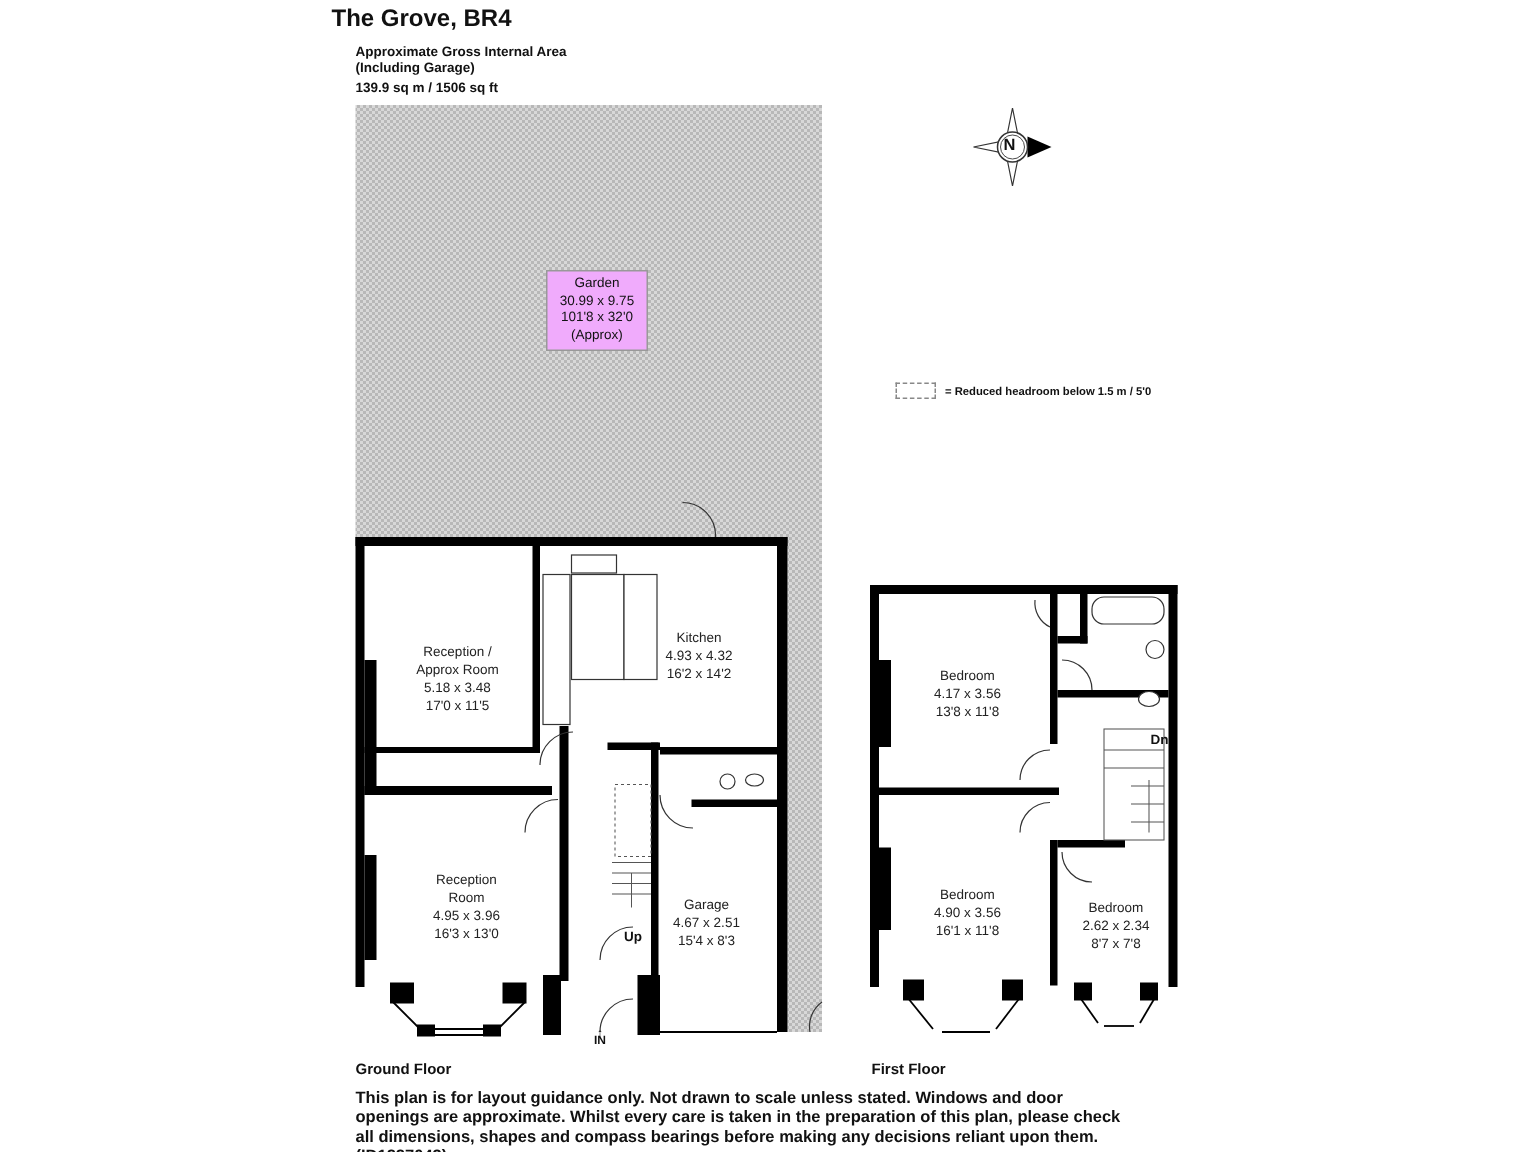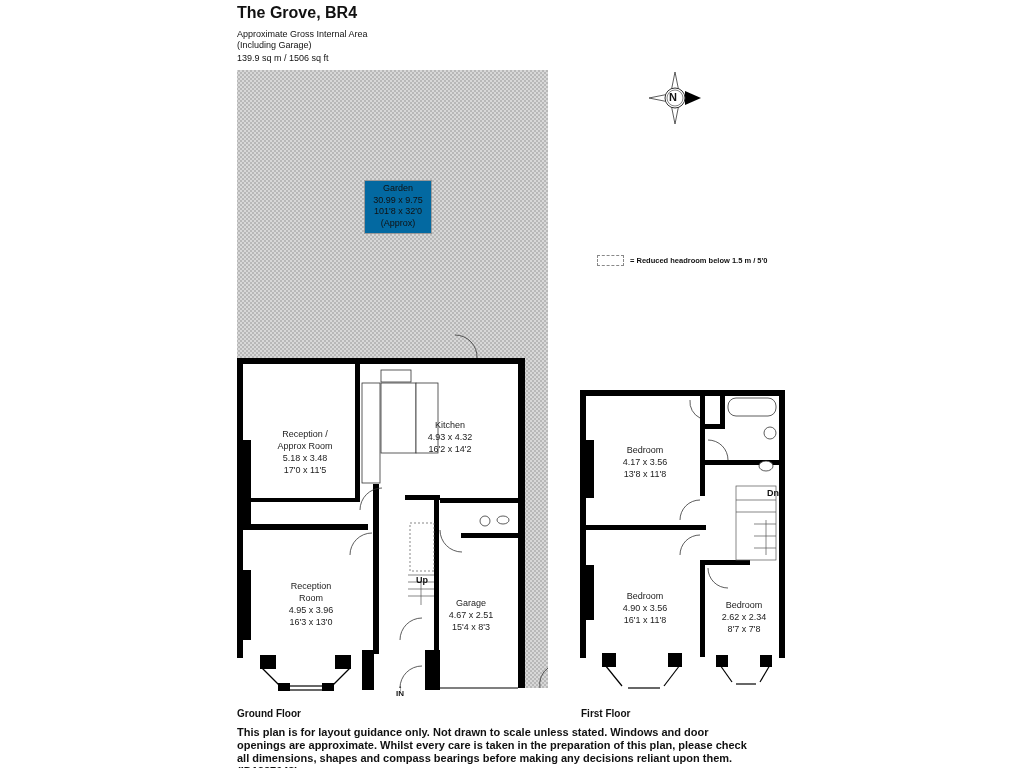--- a/index.html
+++ b/index.html
@@ -1,23 +1,23 @@
 <!DOCTYPE html>
 <html><head>
 <meta charset="utf-8">
 <style>
   html, body { margin:0; padding:0; background:#fff; }
   body { width:1024px; height:768px; position:relative; overflow:hidden; font-family:"Liberation Sans", sans-serif; color:#111; }
   .abs { position:absolute;font-weight:bold; }
-  .title { left:237px; top:4px; font-size:16px; font-weight:bold; }
-  .sub { left:237px; font-size:9px; font-weight:normal; line-height:11px;text-align:right; }
+  .title { left:221px; top:4px; font-size:16px; font-weight:bold; }
+  .sub { left:237px; font-size:9px; font-weight:bold; line-height:11px;text-align:right; }
   .room-label { position:absolute; text-align:center; font-size:9px; line-height:12px; color:#222; transform:translateX(-50%); white-space:nowrap; }
   .floor-label { position:absolute; font-size:10px; font-weight:bold; }
   .disclaimer { left:237px; top:726px; width:520px; font-size:11px; line-height:13px; color:#111; }
-  .garden-box { position:absolute; left:364px; top:180px; width:68px; height:54px; background:#0369a1; border:1px solid #999; font-size:9px; line-height:11.5px; text-align:center; padding-top:2px; box-sizing:border-box; }
+  .garden-box { position:absolute; left:364px; top:180px; width:68px; height:54px; background:#f0abfc; border:1px solid #999; font-size:9px; line-height:11.5px; text-align:center; padding-top:2px; box-sizing:border-box; }
   .legend { left:597px; top:255px; font-size:7.5px; display:flex; align-items:center; gap:6px; }
   .legend-box { width:25px; height:9px; border:1px dashed #888; }
   svg { position:absolute; left:0; top:0; }
 </style>
 </head>
 <body>
 
 <div class="abs title">The Grove, BR4</div>
 <div class="abs sub" style="top:29px">Approximate Gross Internal Area</div>
 <div class="abs sub" style="top:40px">(Including Garage)</div>
@@ -177,37 +177,37 @@
   <div>101'8 x 32'0</div>
   <div>(Approx)</div>
 </div>
 
 <div class="room-label" style="left:305px; top:428px;text-align:center;">
   <div>Reception /</div>
   <div>Approx Room</div>
   <div>5.18 x 3.48</div>
   <div>17'0 x 11'5</div>
 </div>
-<div class="room-label" style="left:450px; top:419px;">
+<div class="room-label" style="left:466px; top:419px;">
   <div>Kitchen</div>
   <div>4.93 x 4.32</div>
   <div>16'2 x 14'2</div>
 </div>
 <div class="room-label" style="left:311px; top:580px;">
   <div>Reception</div>
   <div>Room</div>
   <div>4.95 x 3.96</div>
   <div>16'3 x 13'0</div>
 </div>
 <div class="room-label" style="left:471px; top:597px;">
   <div>Garage</div>
   <div>4.67 x 2.51</div>
   <div>15'4 x 8'3</div>
 </div>
-<div class="abs" style="left:416px; top:575px; font-size:9px;">Up</div>
+<div class="abs" style="left:416px; top:619px; font-size:9px;">Up</div>
 <div class="abs" style="left:396px; top:684px; font-size:8px; text-align:center;">
   <div>↑</div>
   <div style="margin-top:-4px">IN</div>
 </div>
 
 <div class="room-label" style="left:645px; top:444px;">
   <div>Bedroom</div>
   <div>4.17 x 3.56</div>
   <div>13'8 x 11'8</div>
 </div>

